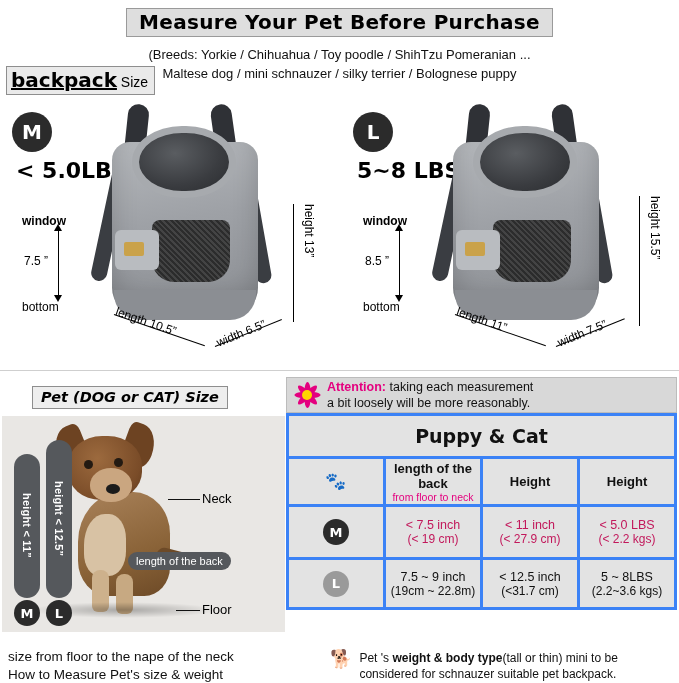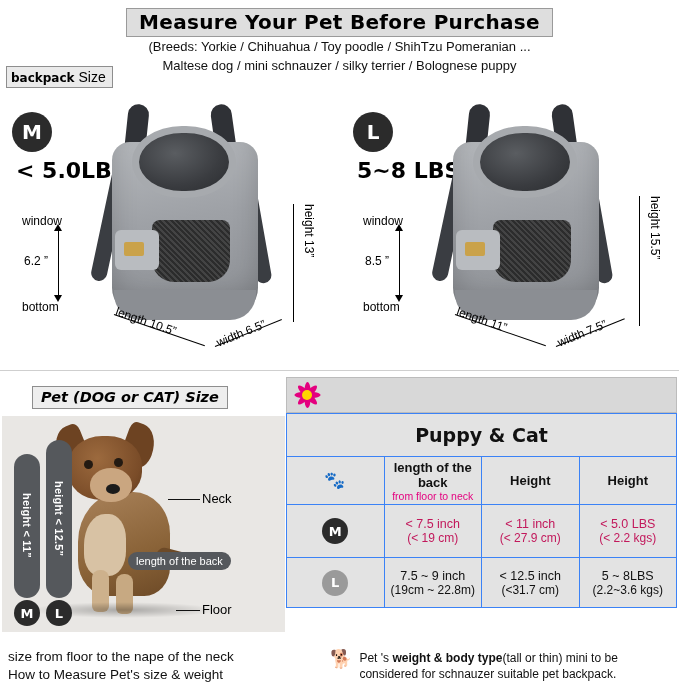--- a/index.html
+++ b/index.html
@@ -42,41 +42,42 @@
     font-family: "Liberation Serif", serif;
     font-style: italic;
     font-size: 14.5px;
     color: #111;
     margin-top: 6px;
   }
   .breeds {
     font-family: "Liberation Sans", sans-serif;
     font-size: 13px;
     color: #111;
-    margin-top: 1px;
+    margin-top: 9px;
     line-height: 1.45;
     text-align: center;
   }
   .breeds .ln2 { display: block; }
 
   
   .backpack-size {
     position: absolute;
     left: 6px;
     top: 66px;
     background: #eaeaea;
     border: 1px solid #8e8e8e;
     padding: 1px 6px 2px 4px;
     font-size: 15px;
     color: #000;
   }
   .backpack-size b {
     font-family: "DejaVu Sans", sans-serif;
     font-weight: bold;
-    font-size: 12px;
+    font-size: 20px;
+    text-decoration: underline;
   }
   .backpack-size span.sz {
     font-size: 14px;
   }
 
   
   .bag-panel {
     position: absolute;
     top: 96px;
     width: 336px;
@@ -189,21 +190,21 @@
   }
 
   
   .ann {
     position: absolute;
     font-family: "Liberation Sans", sans-serif;
     font-size: 12px;
     color: #000;
     white-space: nowrap;
   }
-  .ann.window-lbl { left: 20px; top: 118px; }
+  .ann.window-lbl { left: 20px; top: 118px; font-weight: bold; }
   .ann.vert-num { left: 22px; top: 158px; }
   .ann.bottom-lbl { left: 20px; top: 204px; }
   .vline {
     position: absolute;
     left: 56px;
     top: 134px;
     width: 1px;
     height: 66px;
     background: #000;
   }
@@ -387,21 +388,21 @@
   
   .tbl {
     position: absolute;
     left: 286px;
     top: 39px;
     width: 391px;
     border-collapse: collapse;
     table-layout: fixed;
   }
   .tbl td, .tbl th {
-    border: 1px solid #3b82f6;
+    border: 3px solid #3b82f6;
     box-sizing: border-box;
     text-align: center;
     vertical-align: middle;
     font-size: 12.5px;
     color: #111;
     background: #e3e3e3;
   }
   .tbl .title-row td {
     height: 43px;
     font-family: "DejaVu Sans", sans-serif;
@@ -494,21 +495,21 @@
       <div class="body"></div>
       <div class="base"></div>
       <div class="window"></div>
       <div class="mesh"></div>
       <div class="pocket"></div>
       <div class="tag"></div>
     </div>
 
     <div class="ann window-lbl">window</div>
     <div class="vline"></div>
-    <div class="ann vert-num">6.2 ”</div>
+    <div class="ann vert-num">7.5 ”</div>
     <div class="ann bottom-lbl">bottom</div>
 
     <div class="diag" style="left:112px; top:218px; width:96px; transform: rotate(19deg);"></div>
     <div class="ann len" style="left:114px; top:208px; transform: rotate(19deg);">length 10.5”</div>
 
     <div class="diag" style="left:213px; top:250px; width:72px; transform: rotate(-22deg);"></div>
     <div class="ann wid" style="left:215px; top:240px; transform: rotate(-22deg);">width 6.5”</div>
 
     <div class="ann height-side" style="left:300px; top:108px;">height 13”</div>
     <div class="diag" style="left:292px; top:108px; width:118px; transform: rotate(90deg); transform-origin: left top;"></div>
@@ -584,20 +585,24 @@
     <div class="lbl-right" style="left:202px; top:228px;">Floor</div>
 
     <div class="attention">
       <div class="flower">
         <i></i>
           <i></i>
           <i></i>
           <i></i>
           <b></b>
       </div>
+      <div class="attention-text">
+        <span class="kw">Attention:</span><span> taking each measurement</span><br>
+        <span>a bit loosely will be more reasonably.</span>
+      </div>
     </div>
 
     <table class="tbl">
       <tbody>
           <tr class="title-row">
         <td colspan="4">Puppy &amp; Cat</td>
       </tr>
       <tr class="hdr">
         <td class="size-cell"><span class="paw">🐾</span></td>
         <td>

